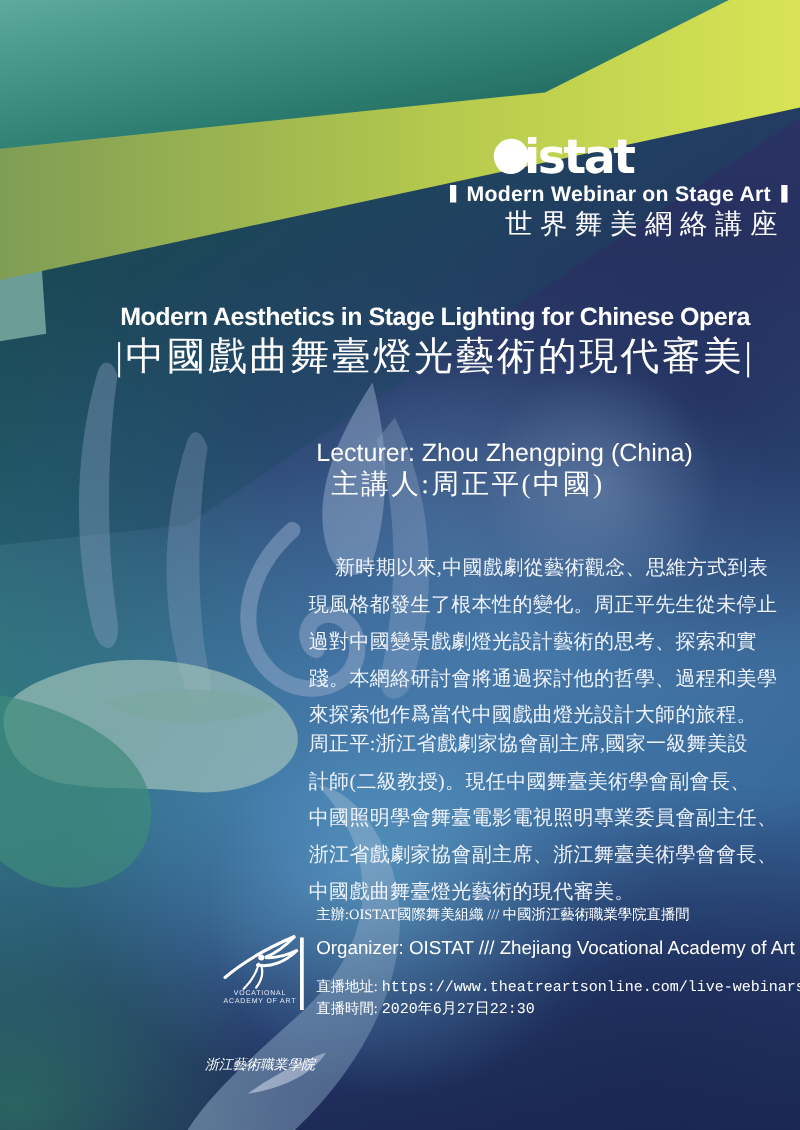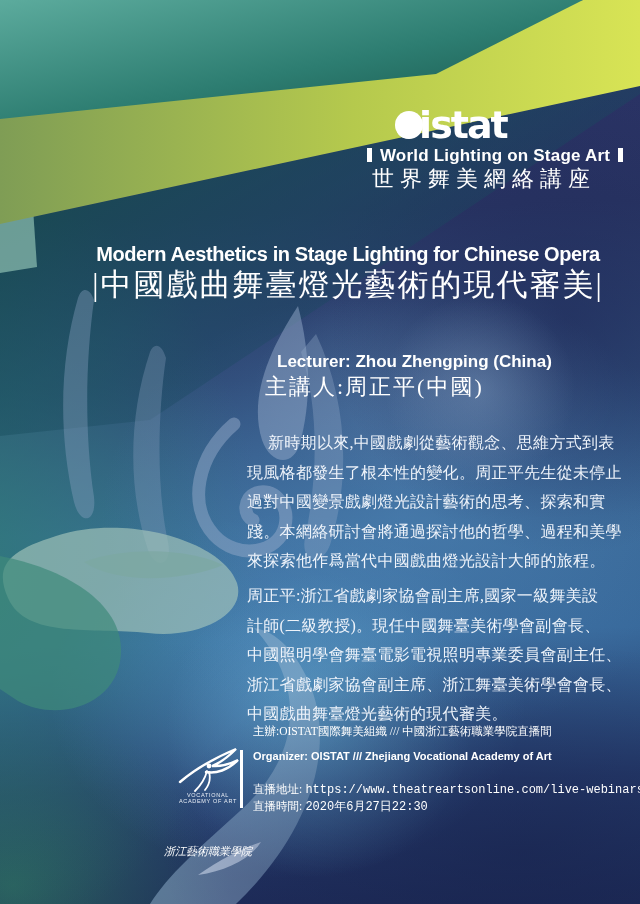--- a/index.html
+++ b/index.html
@@ -13,44 +13,44 @@
       radial-gradient(ellipse 420px 520px at -8% 62%, rgba(44,125,112,.75), transparent 75%),
       radial-gradient(ellipse 300px 240px at 2% 98%, rgba(45,108,95,.80), transparent 72%),
       linear-gradient(178deg,#2b3166 0%,#293463 24%,#2f4a77 42%,#3b6a99 58%,#38699b 70%,#253a6b 86%,#1d2a57 100%);
   }
   .bg{position:absolute;inset:0;width:640px;height:904px;}
   .abs{position:absolute;}
   
   .oistat{left:393px;top:102px;width:160px;height:44px;}
   .wline{left:330px;top:146px;width:330px;text-align:center;font-weight:bold;font-size:17px;letter-spacing:.2px;}
   .wbar{display:inline-block;width:5px;height:14px;background:#fff;margin:0 8px;vertical-align:-1px;}
-  .wzh{left:372px;top:164px;width:256px;text-align:left;font-size:22px;letter-spacing:6px;
+  .wzh{left:372px;top:164px;width:256px;text-align:right;font-size:22px;letter-spacing:6px;
        font-family:"Liberation Serif","DejaVu Serif",serif;}
   
   .title-en{left:32px;top:243px;width:632px;text-align:center;font-weight:bold;font-size:20px;letter-spacing:-.4px;}
   .title-zh{left:32px;top:264px;width:632px;text-align:center;font-size:31px;letter-spacing:2px;
             font-family:"Liberation Serif","DejaVu Serif",serif;}
   
-  .lect-en{left:277px;top:352px;font-weight:bold;font-size:17px;}
+  .lect-en{left:253px;top:352px;font-weight:normal;font-size:20px;}
   .lect-zh{left:265px;top:372px;font-size:22px;letter-spacing:2px;font-family:Liberation Serif, serif;}
   
   .para{left:247px;width:378px;font-size:16px;line-height:29.6px;letter-spacing:.3px;color:#eef3fa;
         font-family:"Liberation Serif","DejaVu Serif",serif;}
   .para1{top:428px;}
   .para2{top:581px;}
-  .indent{padding-left:21px;}
+  .indent{padding-left:21px;margin-top:12px;}
   
   .bird{left:176px;top:744px;width:64px;height:48px;}
   .voc{left:164px;width:88px;text-align:center;font-size:5.5px;letter-spacing:.7px;color:#e9eef6;}
   .voc1{top:792px;} .voc2{top:798px;}
   .calli{left:160px;top:844px;width:96px;text-align:center;font-size:11px;font-style:italic;
          font-family:"Liberation Serif","DejaVu Serif",serif;}
   .fdivider{left:240px;top:750px;width:3px;height:58px;background:#fff;}
   .fline{left:253px;width:380px;white-space:nowrap;}
-  .f1{top:750px;font-weight:bold;font-size:11px;}
+  .f1{top:750px;font-weight:normal;font-size:15px;}
   .f2{top:724px;font-size:11.5px;}
   .f3{top:782px;font-size:11.5px;}
   .f4{top:798px;font-size:11.5px;}
   .mono{font-family:"Liberation Mono","DejaVu Sans Mono",monospace;font-size:12px;}
   .flabel{font-family:"Liberation Serif","DejaVu Serif",serif;}
 </style>
 </head>
 <body>
 
 <div class="poster">
@@ -112,21 +112,21 @@
     <ellipse cx="520" cy="850" rx="360" ry="210" fill="url(#gFoot)"></ellipse>
     <polygon points="0,108 583,0 640,0 640,86 0,224" fill="url(#gLime)"></polygon>
     <polygon points="0,0 583,0 436,74 0,119" fill="url(#gTeal)"></polygon>
   </svg>
 
   <svg class="abs oistat" viewBox="0 0 160 44">
     <text x="2" y="36" fill="#ffffff" font-family="DejaVu Sans, sans-serif" font-weight="bold" font-size="38" letter-spacing="-2">oistat</text>
     <circle cx="16" cy="23" r="14" fill="#ffffff"></circle>
   </svg>
 
-  <div class="abs wline"><span class="wbar"></span><span>World Lighting on Stage Art</span><span class="wbar"></span></div>
+  <div class="abs wline"><span class="wbar"></span><span>Modern Webinar on Stage Art</span><span class="wbar"></span></div>
   <div class="abs wzh">世界舞美網絡講座</div>
 
   <div class="abs title-en">Modern Aesthetics in Stage Lighting for Chinese Opera</div>
   <div class="abs title-zh">|中國戲曲舞臺燈光藝術的現代審美|</div>
 
   <div class="abs lect-en">Lecturer: Zhou Zhengping (China)</div>
   <div class="abs lect-zh">主講人:周正平(中國)</div>
 
   <div class="abs para para1">
     <div class="indent">新時期以來,中國戲劇從藝術觀念、思維方式到表</div>

